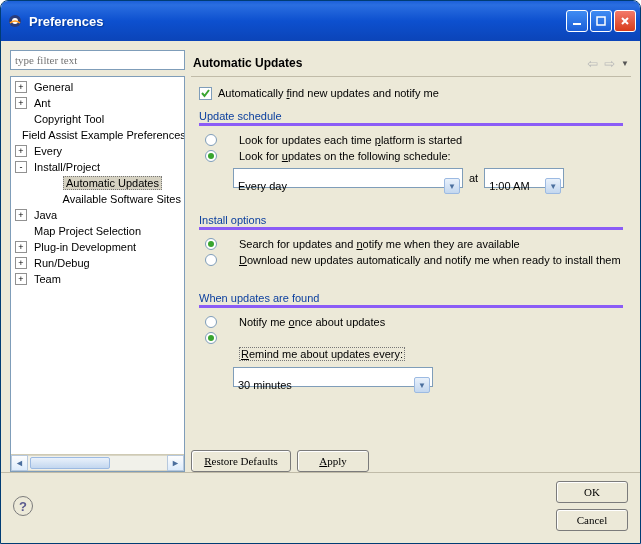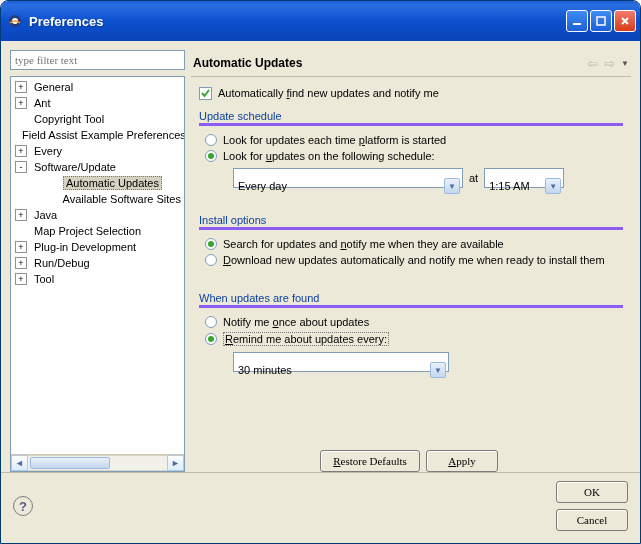--- a/index.html
+++ b/index.html
@@ -126,21 +126,21 @@
   .chk.checked svg { display:block; }
   .chk svg { display:none; }
 
   .group-title {
     color:#0b3f9e; font-size:11px; margin: 6px 0 2px 0;
     border-bottom:3px solid #8b5cf6;
     padding-bottom:1px;
   }
   .group-body { padding: 4px 0 6px 6px; }
   .radio-row {
-    display:flex; align-items:center; gap:6px; padding:2px 0;
+    display:flex; align-items:flex-start; gap:22px; padding:2px 0;
   }
   .radio {
     width:12px; height:12px; border:1px solid #7f9db9;
     border-radius:50%; background:#fff; position:relative;
     display:inline-block; flex:none;
   }
   .radio.on::after {
     content:""; position:absolute; left:2px; top:2px; width:6px; height:6px;
     border-radius:50%; background:#39a52f;
   }
@@ -159,21 +159,21 @@
     background:linear-gradient(to bottom,#e9f1fb,#c3d7ef);
     border:1px solid #9cbae2; border-radius:2px;
     display:flex; align-items:center; justify-content:center;
     font-size:8px; color:#4b6f9e;
   }
   .remind-combo-row { padding:4px 0 2px 28px; }
   .lbl { font-size:11px; }
   .lbl u { text-decoration: underline; }
 
   .bottom-buttons {
-    display:flex; justify-content:center; gap:6px;
+    display:flex; justify-content:flex-start; gap:6px;
     padding:6px 4px 0 0;
     border-top: none;
   }
   button.std {
     height:22px; min-width:72px; padding:0 10px;
     font:11px Tahoma; background:#ece9d8;
     border:1px solid #7b7b7b; border-radius:3px;
     box-shadow: inset 1px 1px 0 #fff;
   }
 
@@ -245,21 +245,21 @@
             <div class="tree-row depth0">
               <span class="twisty blank"></span>
               <span class="label">Field Assist Example Preferences</span>
             </div>
             <div class="tree-row depth0">
               <span class="twisty">+</span>
               <span class="label">Every</span>
             </div>
             <div class="tree-row depth0">
               <span class="twisty">-</span>
-              <span class="label">Software/Update</span>
+              <span class="label">Install/Project</span>
             </div>
             <div class="tree-row depth1 selected">
               <span class="twisty blank"></span>
               <span class="twisty blank"></span>
               <span class="label">Automatic Updates</span>
             </div>
             <div class="tree-row depth1">
               <span class="twisty blank"></span>
               <span class="twisty blank"></span>
               <span class="label">Available Software Sites</span>
@@ -275,21 +275,21 @@
             <div class="tree-row depth0">
               <span class="twisty">+</span>
               <span class="label">Plug-in Development</span>
             </div>
             <div class="tree-row depth0">
               <span class="twisty">+</span>
               <span class="label">Run/Debug</span>
             </div>
             <div class="tree-row depth0">
               <span class="twisty">+</span>
-              <span class="label">Tool</span>
+              <span class="label">Team</span>
             </div>
           </div>
         <div class="hscroll">
           <div class="sbtn">◄</div>
           <div class="track">
               <div class="thumb"></div>
             </div>
           <div class="sbtn">►</div>
         </div>
       </div>
@@ -325,21 +325,21 @@
             <span class="radio on"></span>
             <span class="lbl">Look for <u>u</u>pdates on the following schedule:</span>
           </div>
           <div class="sched-row">
             <div class="combo" style="width:230px">
               <span class="val">Every day</span>
               <span class="dd">▼</span>
             </div>
             <span class="lbl">at</span>
             <div class="combo" style="width:80px">
-              <span class="val">1:15 AM</span>
+              <span class="val">1:00 AM</span>
               <span class="dd">▼</span>
             </div>
           </div>
         </div>
 
         <div style="height:12px"></div>
 
         <div class="group-title">Install options</div>
         <div class="group-body">
           <div class="radio-row">
@@ -355,24 +355,24 @@
         <div style="height:12px"></div>
 
         <div class="group-title">When updates are found</div>
         <div class="group-body">
           <div class="radio-row">
             <span class="radio"></span>
             <span class="lbl">Notify me <u>o</u>nce about updates</span>
           </div>
           <div class="radio-row">
             <span class="radio on"></span>
-            <span class="lbl" style="border:1px dotted #777; padding:0 1px;"><u>R</u>emind me about updates every:</span>
+            <span class="lbl" style="border:1px dotted #777; padding:0 1px;margin-top:15px;"><u>R</u>emind me about updates every:</span>
           </div>
           <div class="remind-combo-row">
-            <div class="combo" style="width:216px">
+            <div class="combo" style="width:200px">
               <span class="val">30 minutes</span>
               <span class="dd">▼</span>
             </div>
           </div>
         </div>
 
       </div>
       <div class="bottom-buttons">
         <button class="std" style="min-width:100px"><u>R</u>estore <span>D</span>efaults</button>
         <button class="std"><u>A</u>pply</button>

